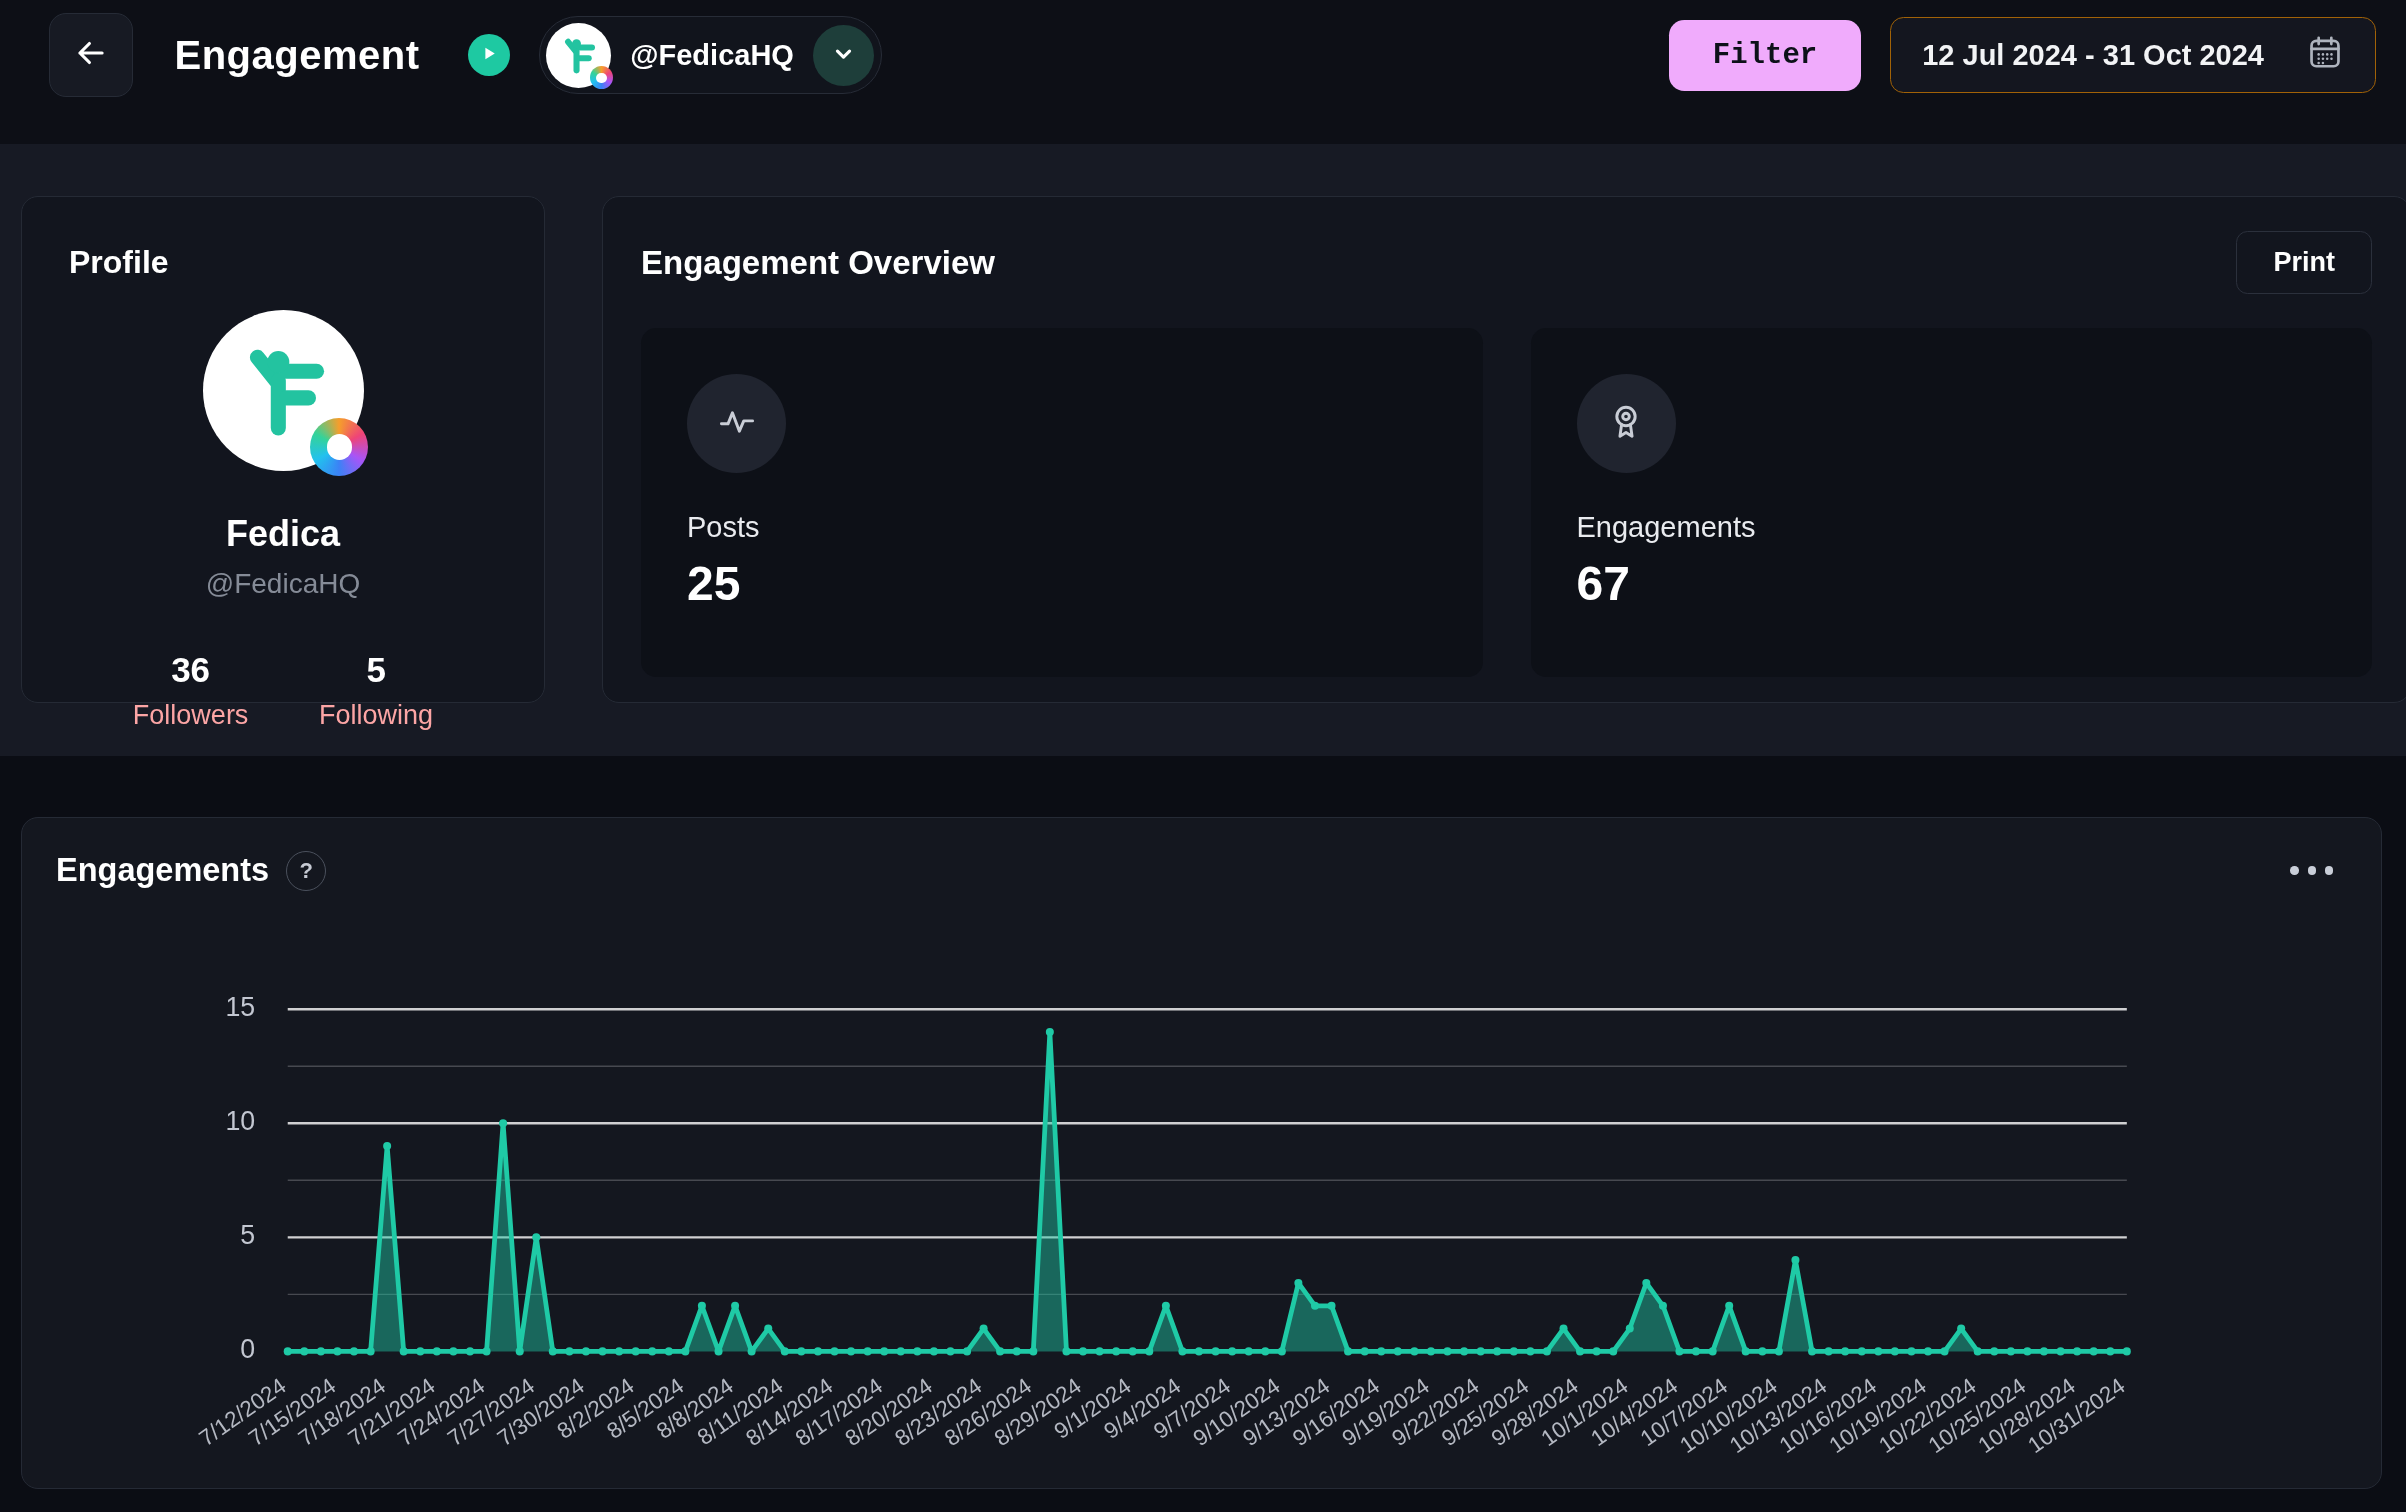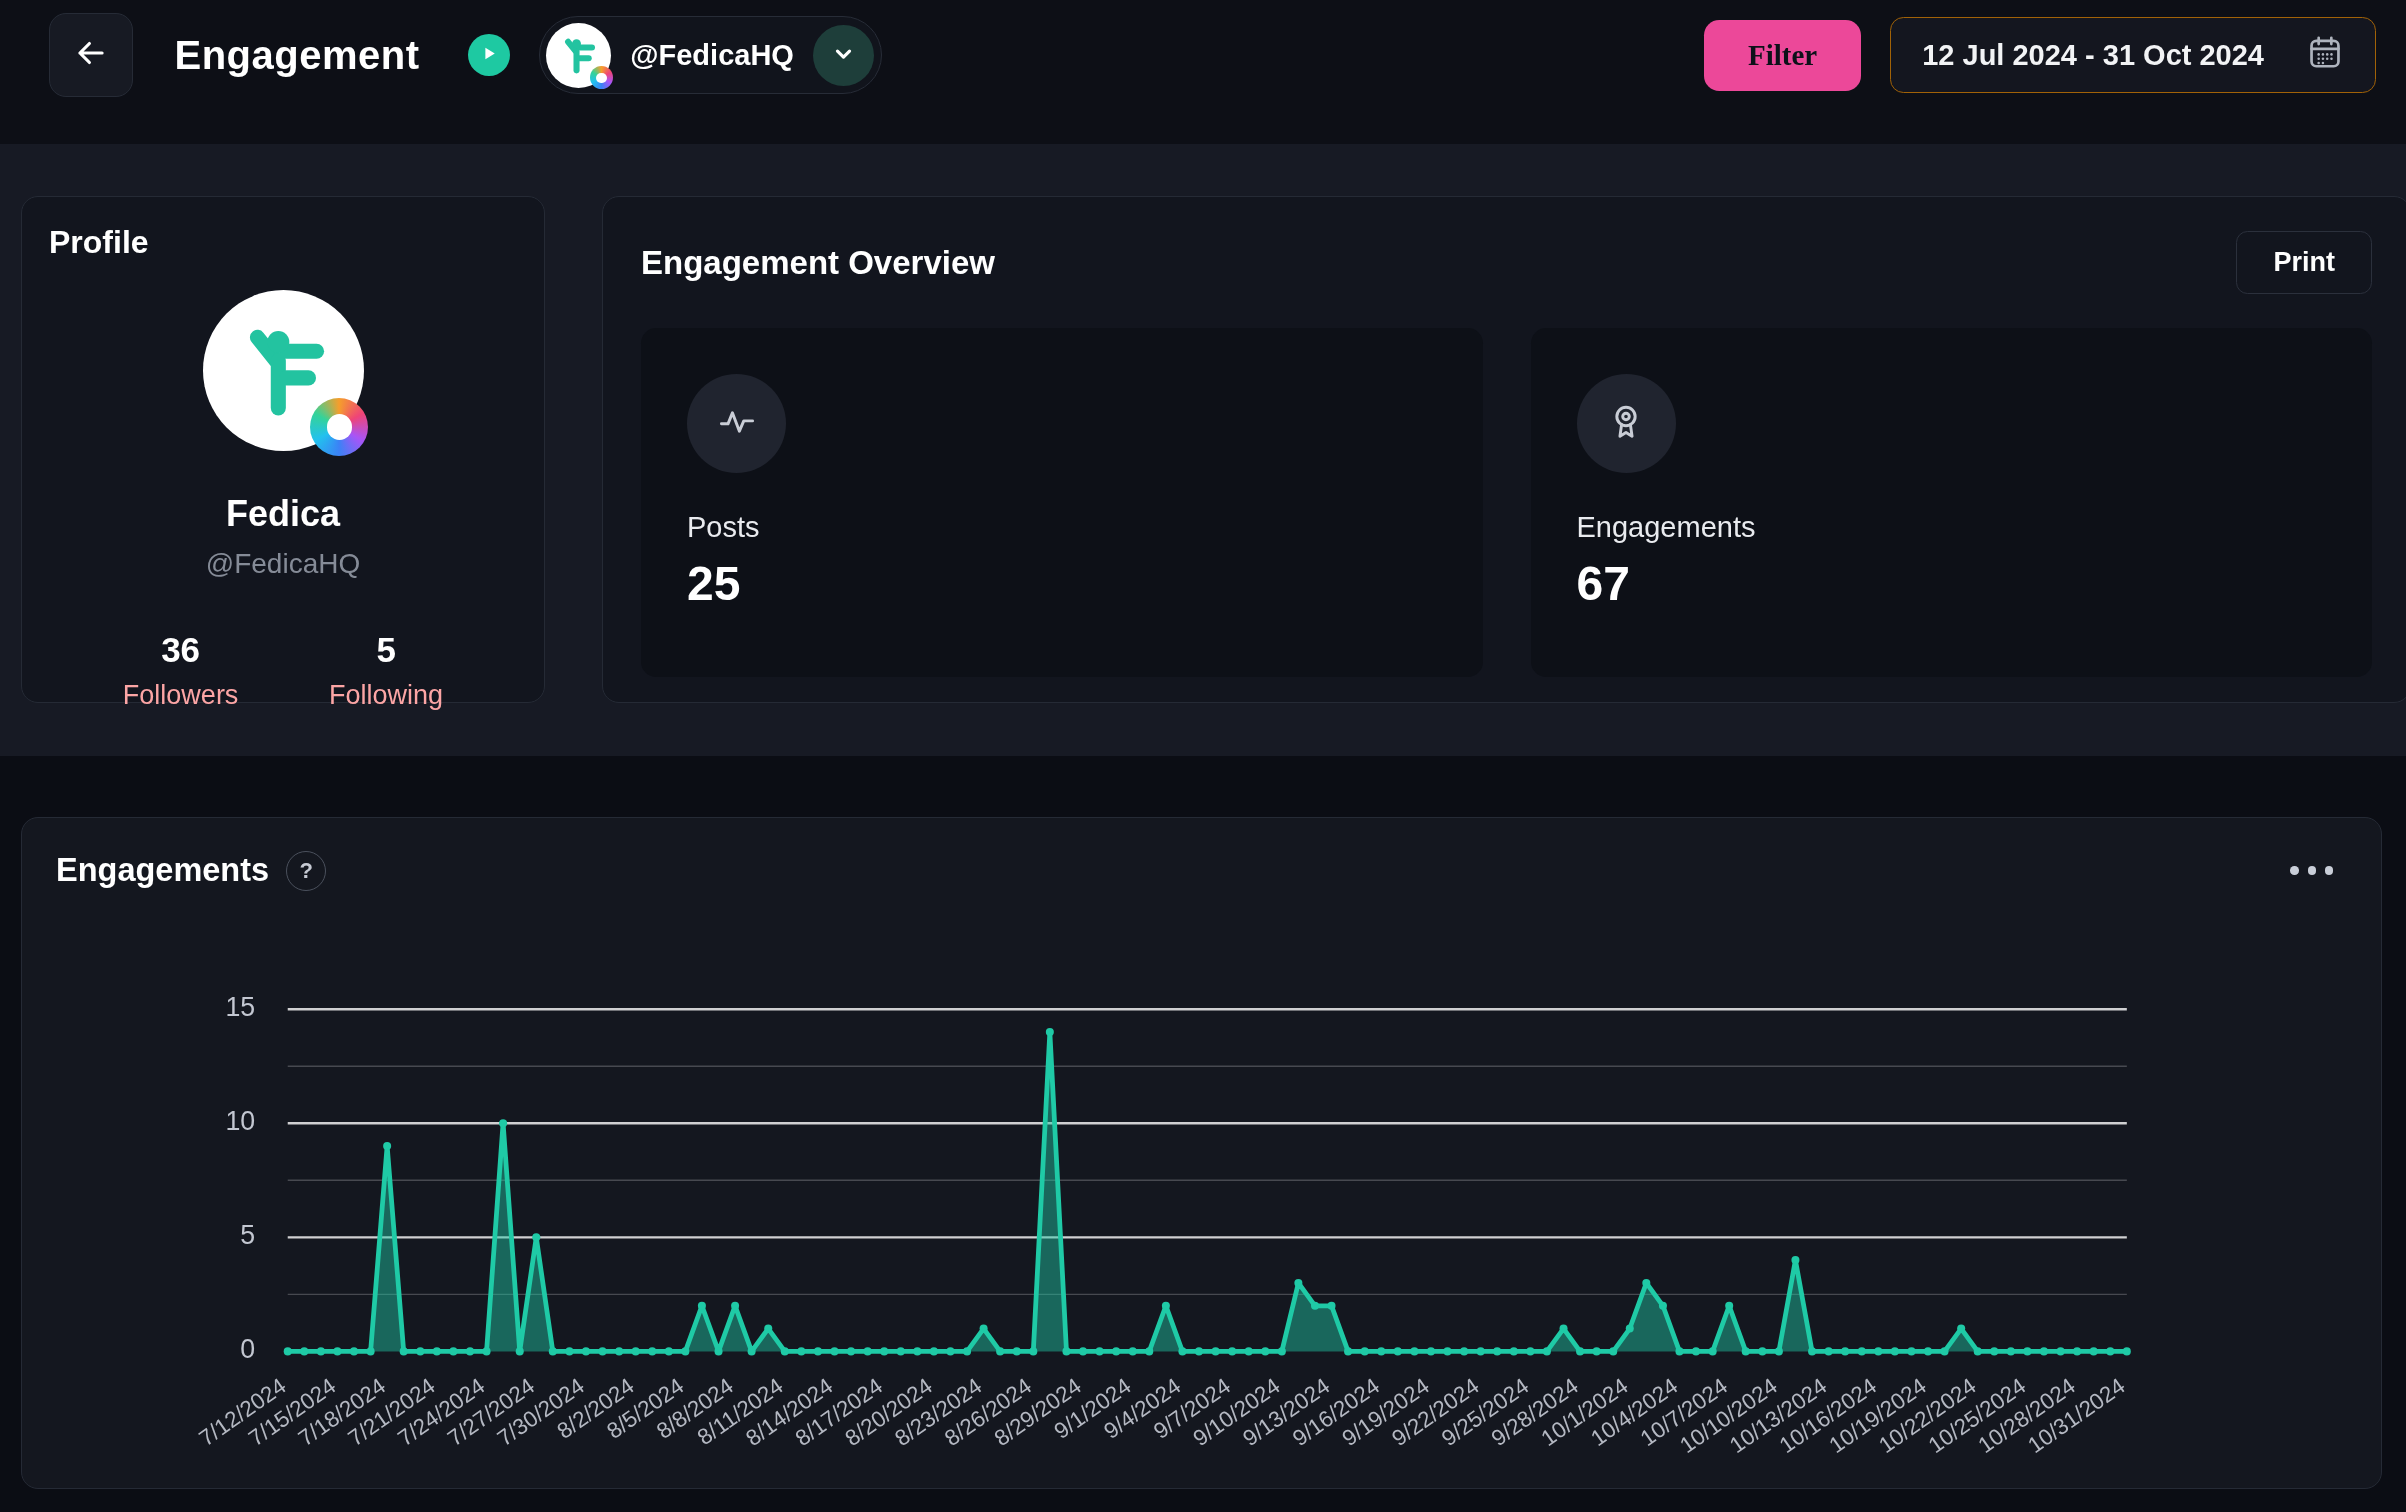--- a/index.html
+++ b/index.html
@@ -51,42 +51,42 @@
   .avatar.sm { width:65px; height:65px; }
   .handle-txt { font-size:29px; font-weight:bold; }
   .chevron-circle {
     width:61px; height:61px; border-radius:50%; background:#1e3e3a;
     display:flex; align-items:center; justify-content:center;
   }
   .chevron-circle svg { width:29px; height:29px; }
 
   .topbar-right { margin-left:auto; display:flex; align-items:center; }
   .filter-btn {
-    height:71px; padding:0 44px; background:#ec4899; color:#0d1119;
-    font-family:Liberation Serif, serif;
+    height:71px; padding:0 44px; background:#f0abfc; color:#0d1119;
+    font-family:Liberation Mono, monospace;
     font-size:29px; font-weight:bold; border:none; border-radius:15.3px;
     margin-right:29px; cursor:pointer;
   }
   .date-pill {
     height:76px; background:#14161f; border:1px solid #a16207; border-radius:13.4px;
     display:flex; align-items:center; gap:42px; padding:0 31px;
     margin-right:31px; font-size:29px; font-weight:600; color:#f2f3f5; cursor:pointer;
   }
   .date-pill svg { width:38px; height:38px; }
 
   
   .section1 {
     position:absolute; top:144px; left:0; width:2407px; height:612px;
     background:#171a24;
   }
   .card {
     background:#12151e; border:1px solid #252a35; border-radius:17px;
     position:absolute;
   }
-  .profile-card { left:21px; top:52px; width:524px; height:507px; padding:27px; }
+  .profile-card { left:21px; top:52px; width:524px; height:507px; padding:47px; }
   .card-title { font-size:32px; font-weight:bold; }
   .profile-body { display:flex; flex-direction:column; align-items:center; }
   .avatar.lg { width:161px; height:161px; margin-top:29px; }
   .profile-name { font-size:36px; font-weight:bold; margin-top:42px; }
   .profile-handle { font-size:28px; color:#858b97; margin-top:13.4px; }
   .profile-stats {
     display:flex; width:100%; margin-top:50px; justify-content:space-around; padding:0 38px;gap:19px;
   }
   .pstat { text-align:center; }
   .pstat .v { font-size:35px; font-weight:bold; }

